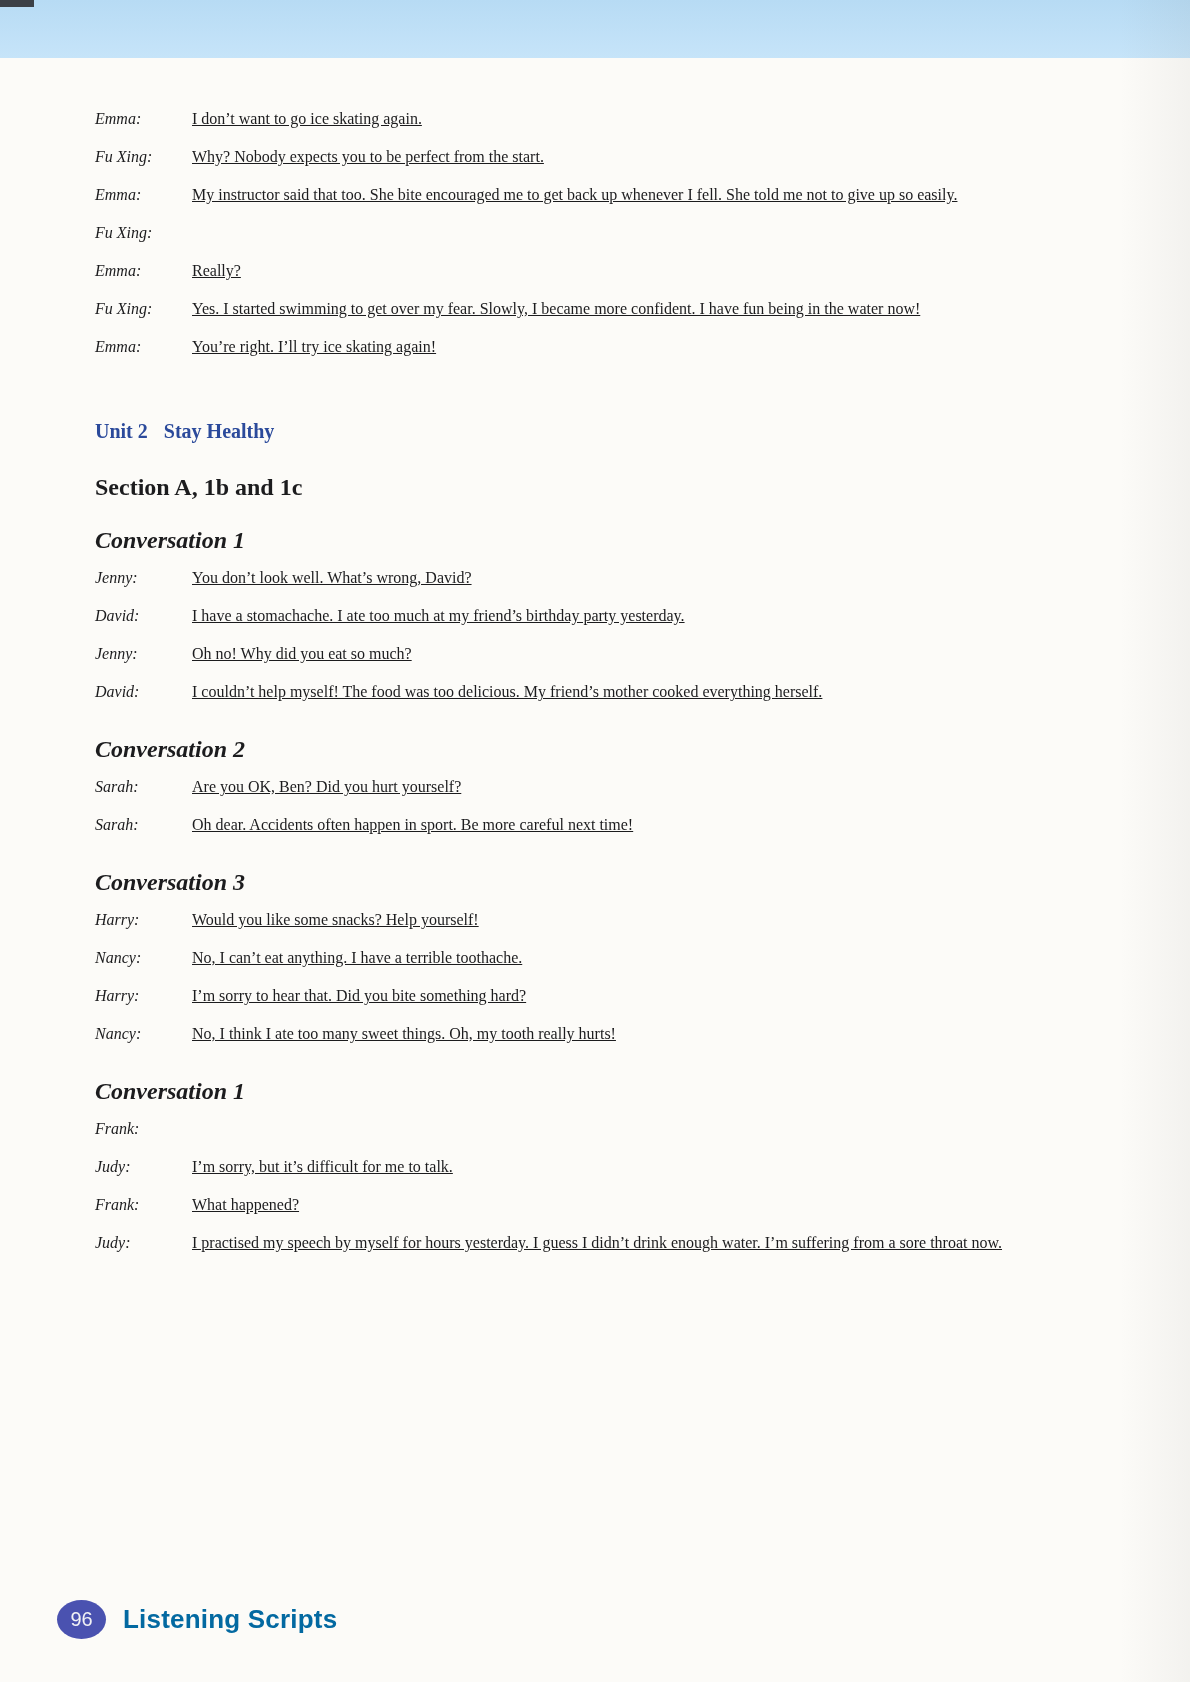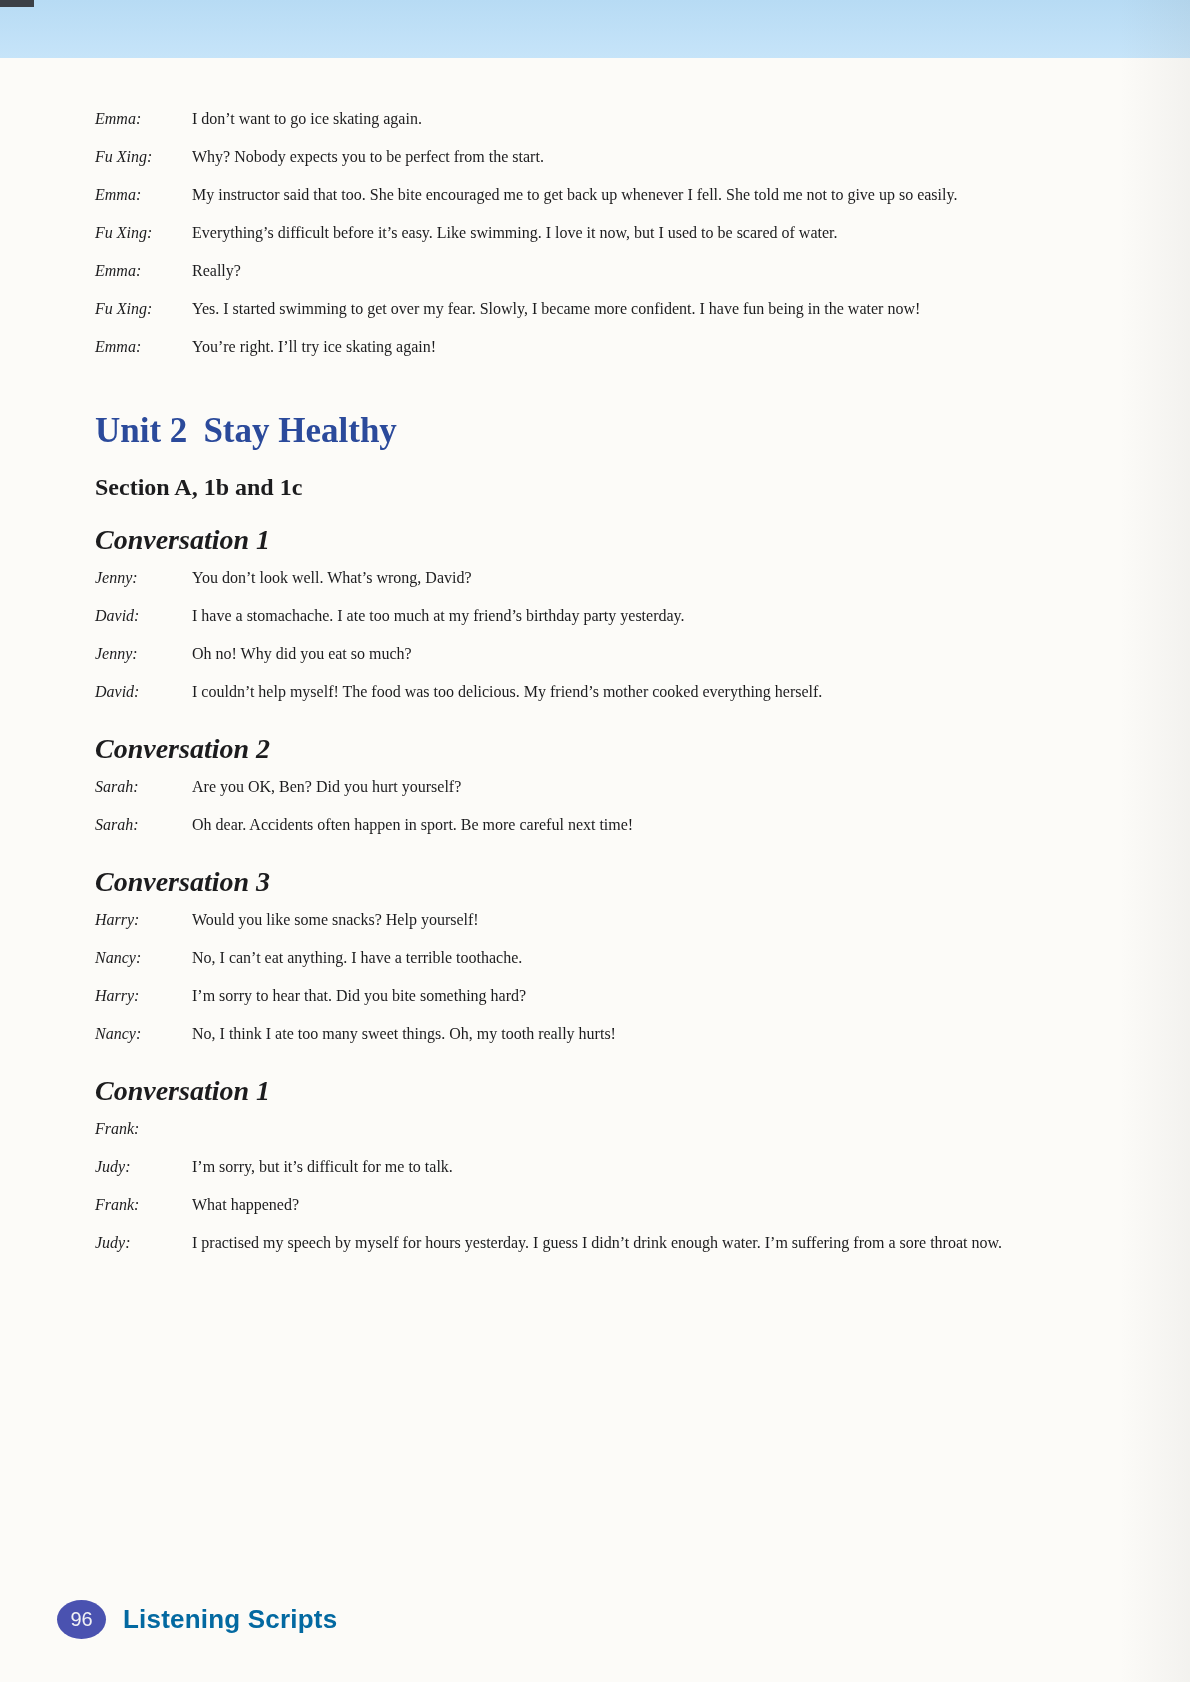--- a/index.html
+++ b/index.html
@@ -37,39 +37,40 @@
     font-size: 16px;
     line-height: 38px;
   }
   .speaker {
     flex: 0 0 97px;
     font-style: italic;
   }
   .utterance {
     width: 823px;
     text-align: justify;
+    text-decoration: underline;
   }
   .unit-heading {
     margin-top: 48px;
-    font-size: 35px;
+    font-size: 20px;
     font-weight: bold;
     color: #2b4a9b;
     line-height: 34px;
   }
   .unit-heading .unit-num { margin-right: 16px; }
   .section-label {
     margin-top: 24px;
     font-size: 24px;
     font-weight: bold;
     line-height: 30px;
   }
   .conv-title {
     margin-top: 22px;
     margin-bottom: 3px;
-    font-size: 28px;
+    font-size: 24px;
     font-weight: bold;
     font-style: italic;
     line-height: 32px;
   }
   .footer {
     position: absolute; top: 1600px; left: 57px;
     display: flex; align-items: center;
     font-family: "Liberation Sans", "DejaVu Sans", sans-serif;
   }
   .page-badge {
@@ -104,21 +105,20 @@
     <div class="dialogue-row">
       <span class="speaker">Fu Xing:</span>
       <span class="utterance">Why? Nobody expects you to be perfect from the start.</span>
     </div>
     <div class="dialogue-row">
       <span class="speaker">Emma:</span>
       <span class="utterance">My instructor said that too. She bite encouraged me to get back up whenever I fell. She told me not to give up so easily.</span>
     </div>
     <div class="dialogue-row">
       <span class="speaker">Fu Xing:</span>
-      <span class="utterance">Everything’s difficult before it’s easy. Like swimming. I love it now, but I used to be scared of water.</span>
     </div>
     <div class="dialogue-row">
       <span class="speaker">Emma:</span>
       <span class="utterance">Really?</span>
     </div>
     <div class="dialogue-row">
       <span class="speaker">Fu Xing:</span>
       <span class="utterance">Yes. I started swimming to get over my fear. Slowly, I became more confident. I have fun being in the water now!</span>
     </div>
     <div class="dialogue-row">

